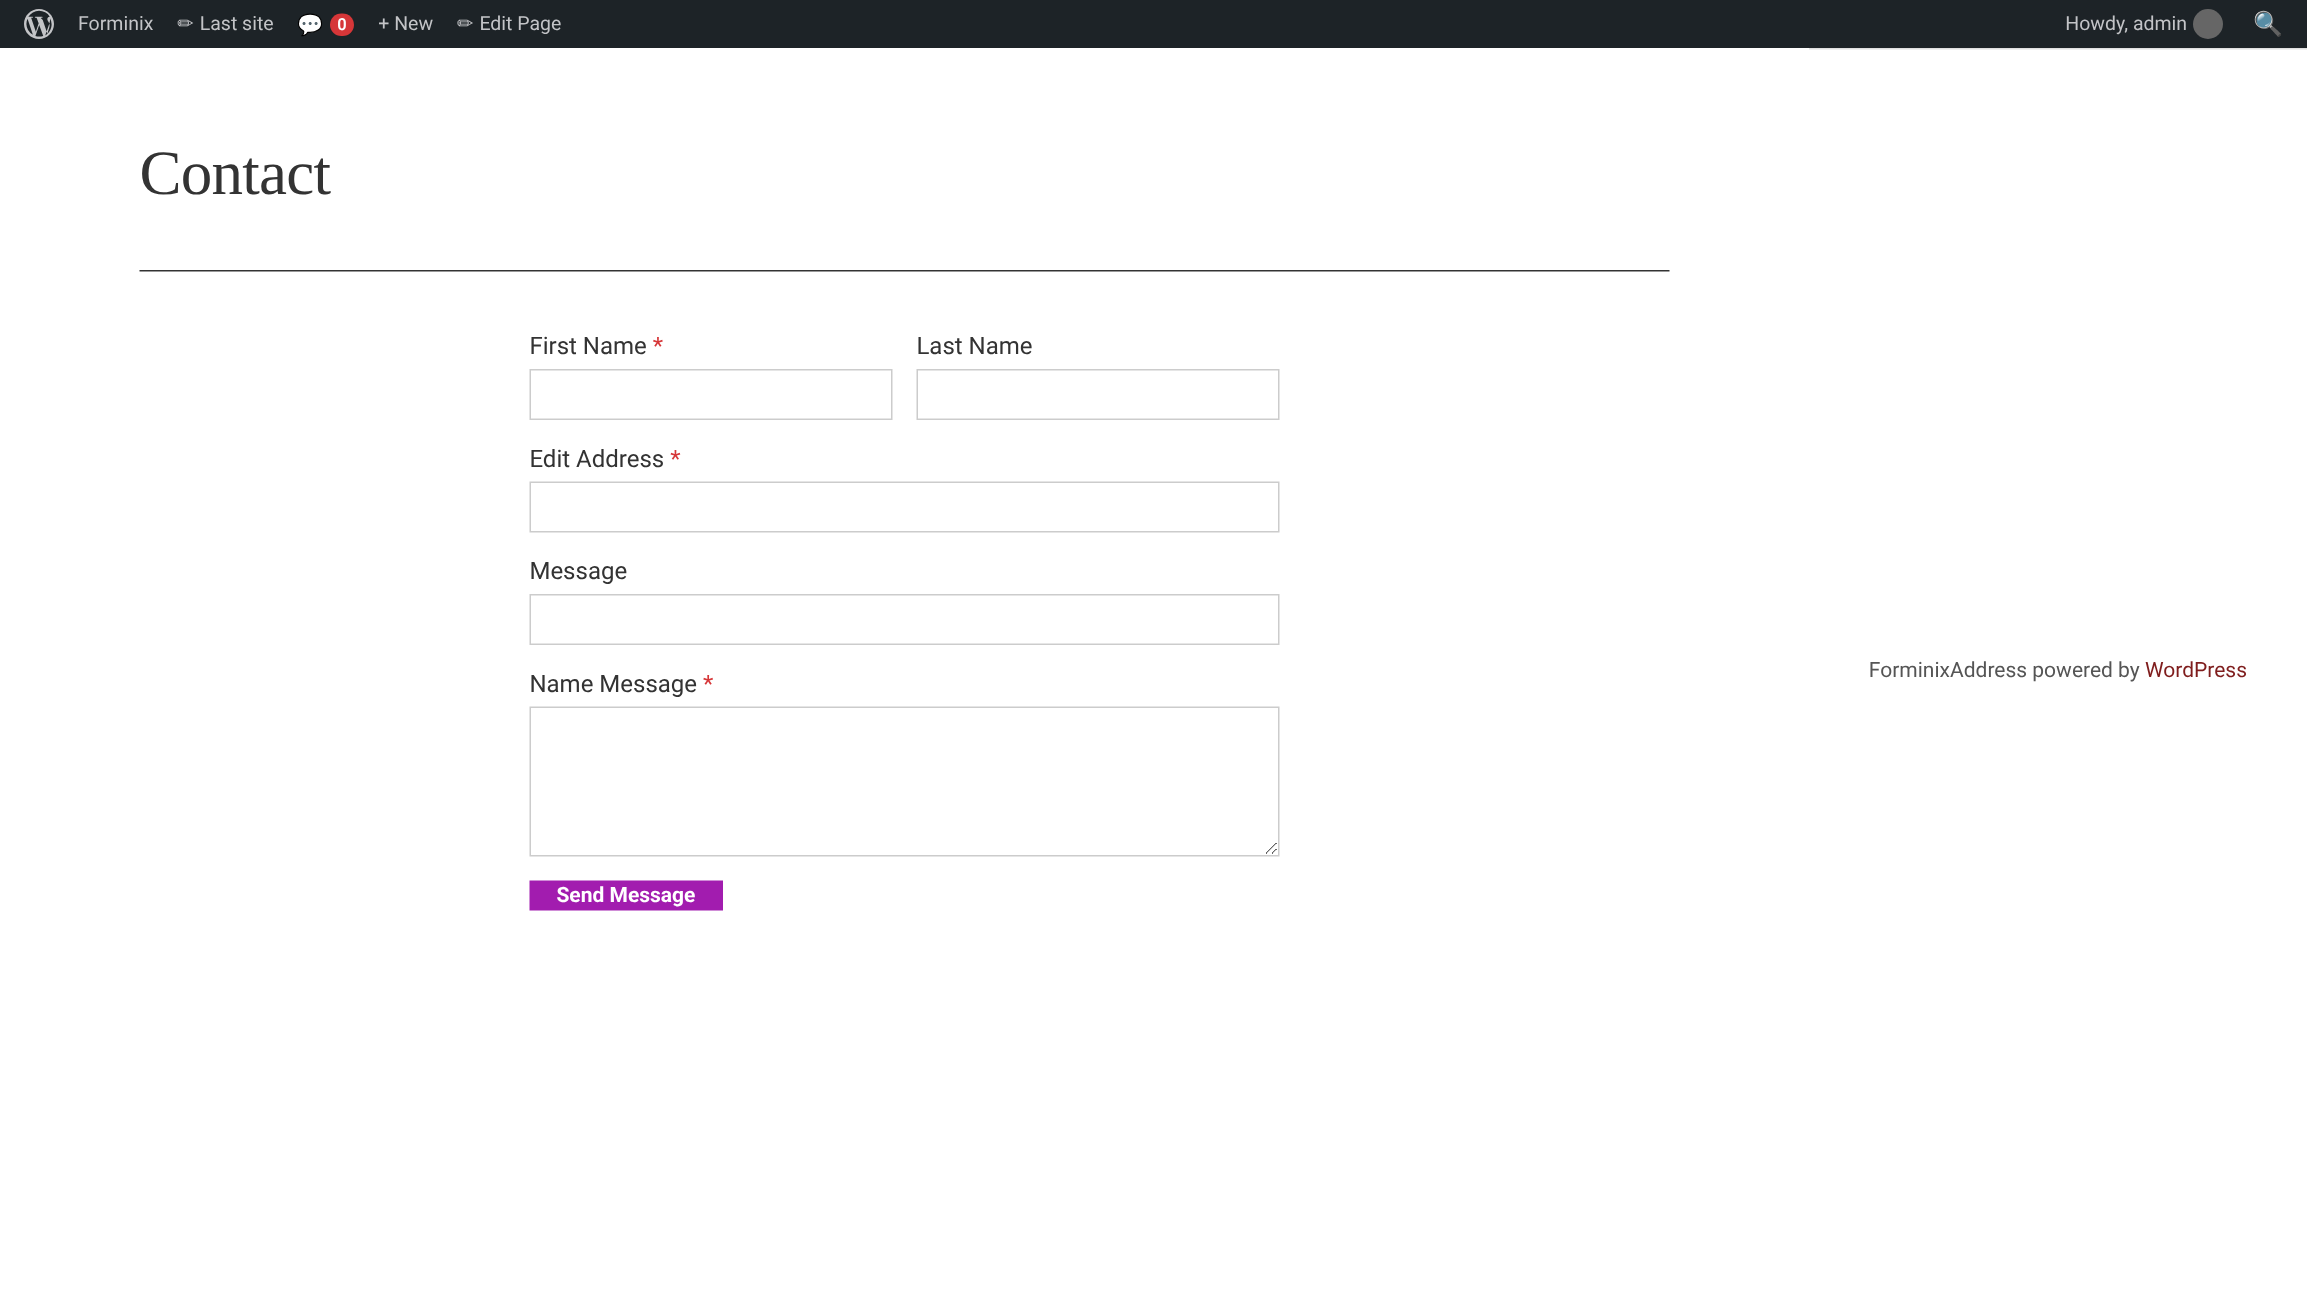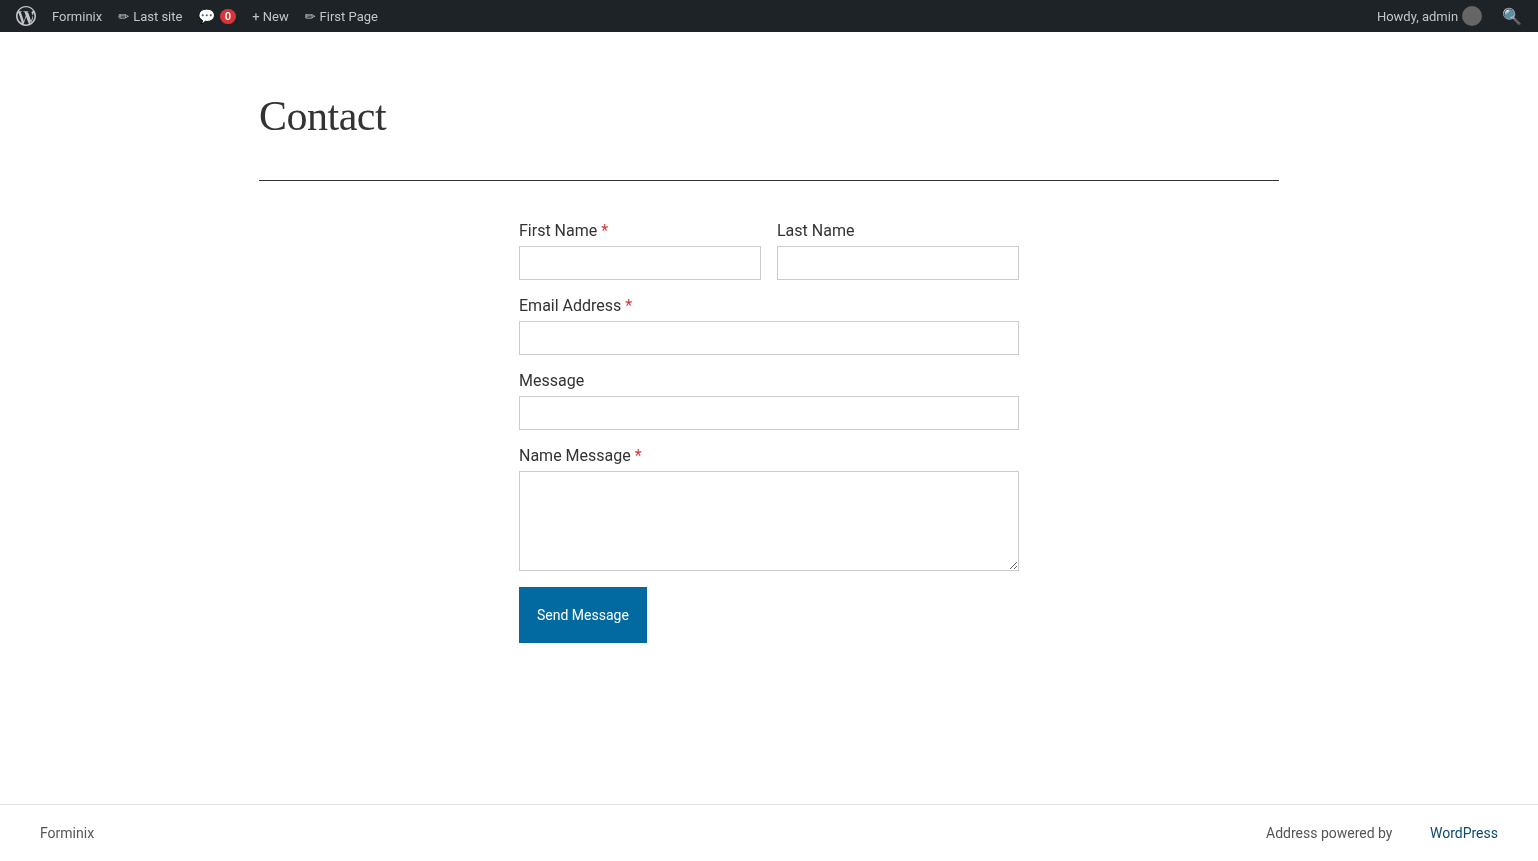--- a/index.html
+++ b/index.html
@@ -64,21 +64,21 @@
       padding: 1px 5px;
       font-size: 11px;
       font-weight: 600;
     }
 
     
     .page-wrapper {
       margin-top: 32px;
       min-height: calc(100vh - 32px);
       display: flex;
-      flex-direction: column;
+      flex-direction: row;
     }
 
     .page-content {
       flex: 1;
       padding: 60px 0 40px 0;
     }
 
     .content-inner {
       max-width: 1100px;
       margin: 0 auto;
@@ -154,28 +154,28 @@
       color: #333;
       outline: none;
       width: 100%;
       font-family: inherit;
       background: #fff;
       resize: vertical;
       min-height: 100px;
     }
 
     .send-button {
-      background: #0369a1;
+      background: #a21caf;
       color: #fff;
       border: none;
-      padding: 20px 18px;
+      padding: 2px 18px;
       font-size: 14px;
       cursor: pointer;
       font-family: inherit;
-      font-weight: 400;
+      font-weight: 700;
     }
 
     
     .cursor-active {
       position: relative;
     }
 
     
     .page-footer {
       background: #fff;
@@ -191,23 +191,22 @@
       text-decoration: none;
       font-size: 14px;
     }
 
     .footer-powered {
       font-size: 14px;
       color: #555;
     }
 
     .footer-wp-link {
-      color: #0c4a6e;
+      color: #7f1d1d;
       text-decoration: none;
-      margin-left: 34px;
     }
 
     .search-icon-btn {
       background: none;
       border: none;
       color: #c3c4c7;
       cursor: pointer;
       padding: 0 8px;
       font-size: 16px;
     }
@@ -244,21 +243,21 @@
     <span style="font-size:14px;">💬</span>
     <span class="comment-badge">0</span>
   </div>
 
   <div class="admin-bar-item">
     <span>+ New</span>
   </div>
 
   <div class="admin-bar-item">
     <span style="font-size:13px;">✏</span>
-    <span>First Page</span>
+    <span>Edit Page</span>
   </div>
 
   <div class="admin-bar-right">
     <div class="admin-bar-item">
       <span>Howdy, admin</span>
       <span class="avatar-img"></span>
     </div>
     <button class="search-icon-btn">
       <span>🔍</span>
     </button>
@@ -286,21 +285,21 @@
           </div>
           <div class="form-field-half">
             <label class="field-label">Last Name</label>
             <input type="text" class="form-input" value="" style="">
           </div>
         </div>
 
         
         <div class="form-field">
           <label class="field-label">
-            <span>Email Address</span>
+            <span>Edit Address</span>
             <span class="required-star">*</span>
           </label>
           <input type="email" class="form-input" value="" style="">
         </div>
 
         
         <div class="form-field">
           <label class="field-label">Message</label>
           <input type="text" class="form-input" value="" style="">
         </div>

